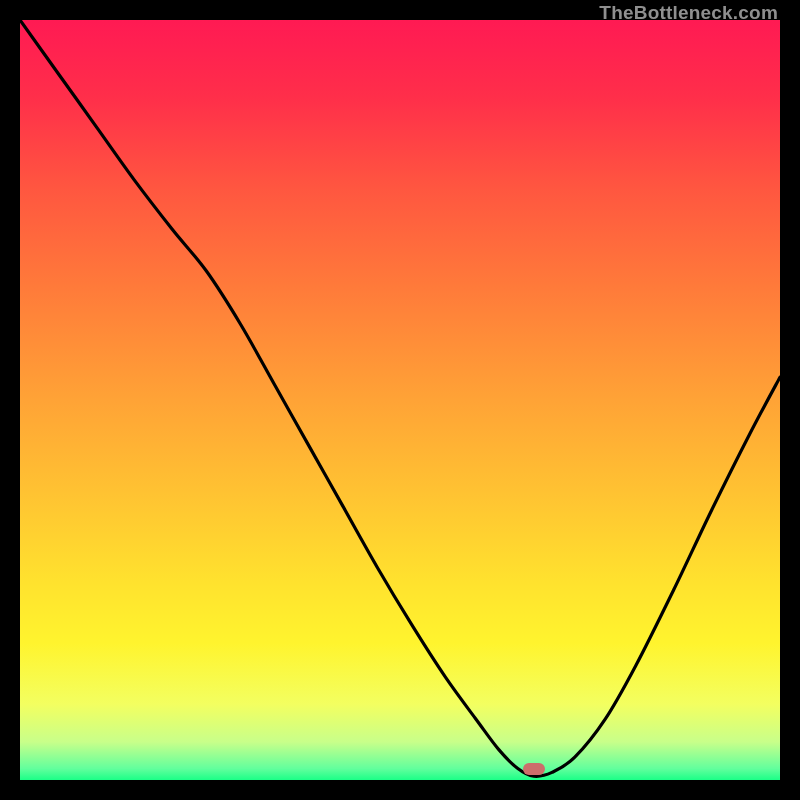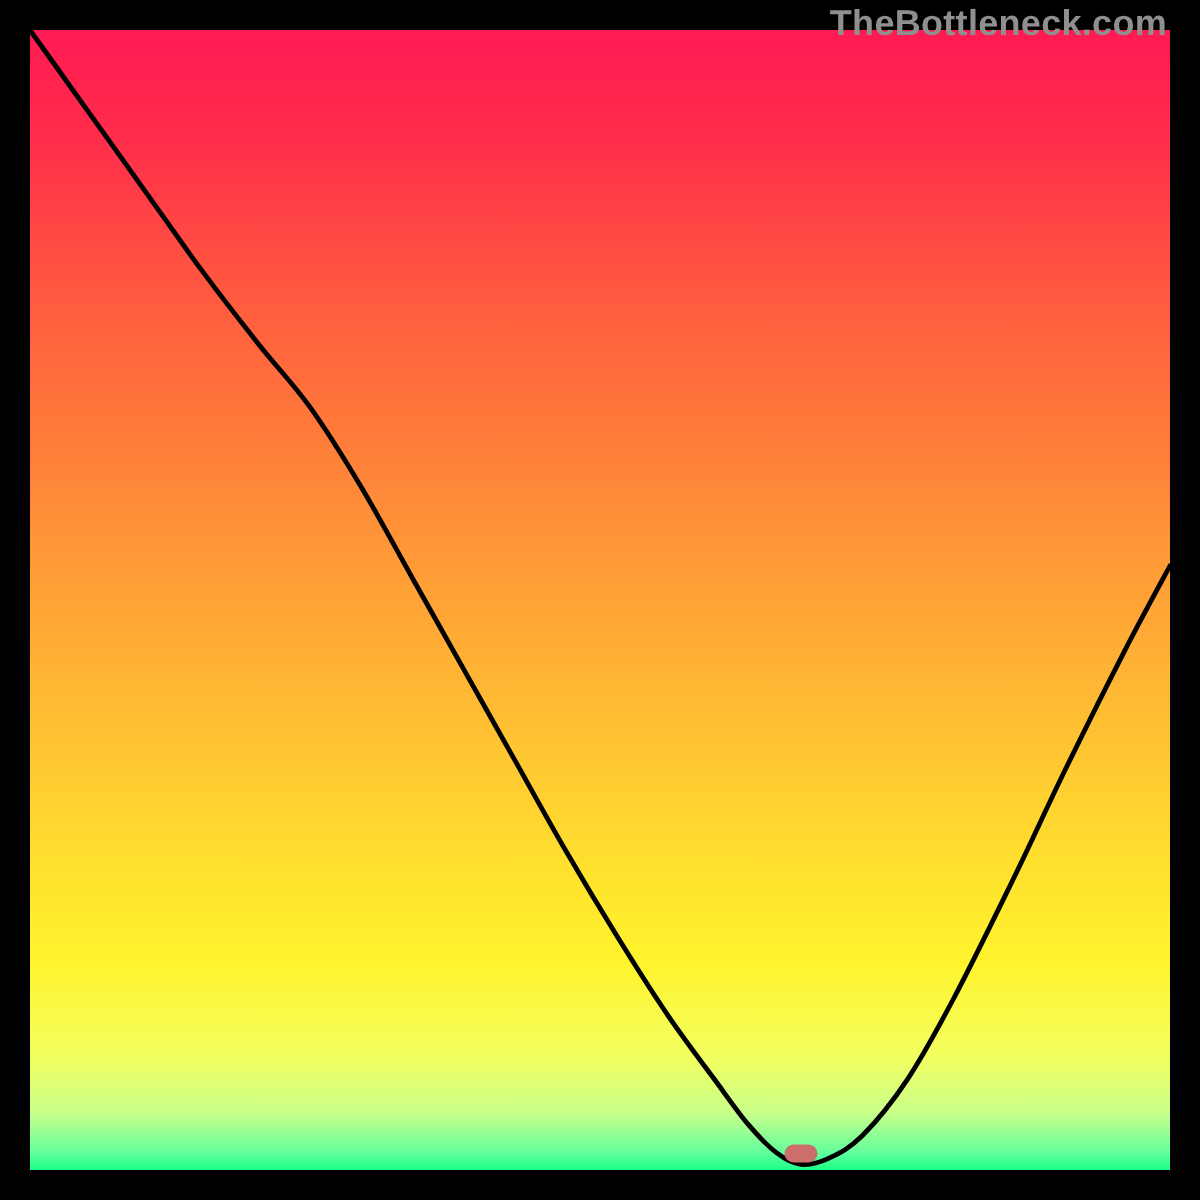--- a/index.html
+++ b/index.html
@@ -23,21 +23,21 @@
     left: 0;
     top: 0;
     width: 760px;
     height: 760px;
   }
   .watermark {
     position: absolute;
     top: 2px;
     right: 22px;
     font-family: Arial, Helvetica, sans-serif;
-    font-size: 24px;
+    font-size: 19px;
     font-weight: 600;
     color: #8f8f8f;
     letter-spacing: 0.2px;
   }
   .marker {
     position: absolute;
     width: 22px;
     height: 12px;
     border-radius: 6px;
     transform: translate(-50%, -50%);

